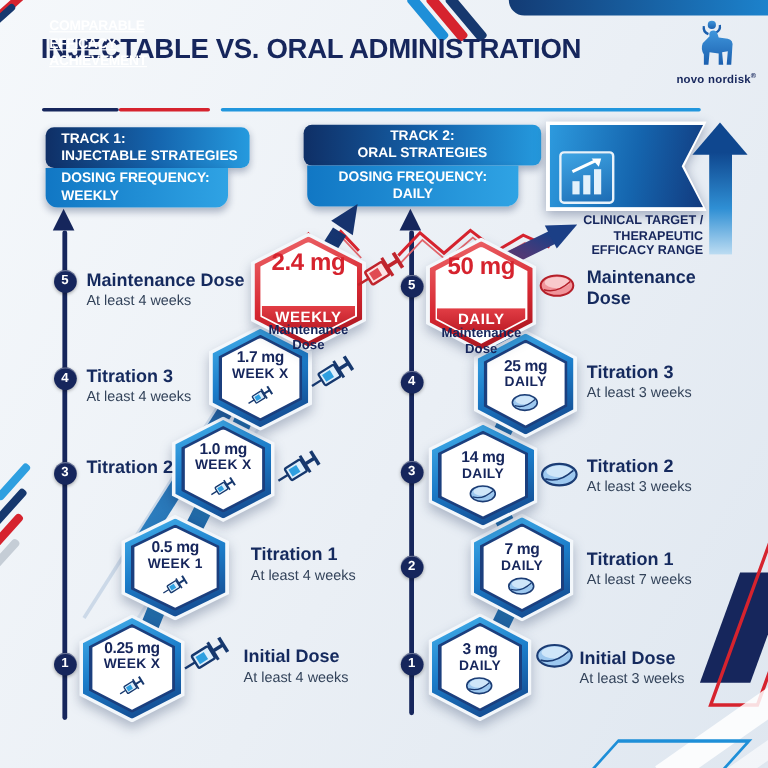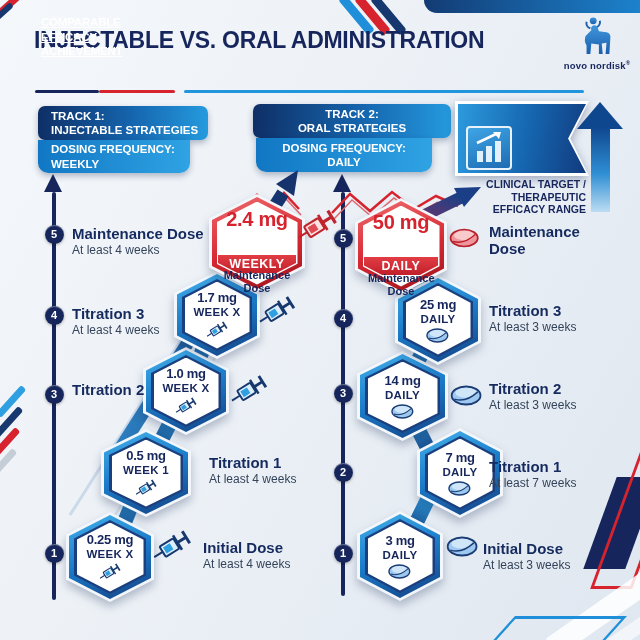--- a/index.html
+++ b/index.html
@@ -337,21 +337,21 @@
         <div class="hx fill"></div>
       </div>
     <div class="hcontent">
       <div class="dose">3 mg</div>
       <div class="sched">DAILY</div>
       <svg class="glyph" width="26" height="17" viewBox="0 0 40 26">
           <use href="#pill"></use>
         </svg>
     </div>
   </div>
-  <div class="abs hex" style="left:417px;top:428px;width:86px;height:90px;">
+  <div class="abs hex" style="left:392px;top:428px;width:86px;height:90px;">
     <div class="hshadow">
         <div class="hx rim"></div>
         <div class="hx bord"></div>
         <div class="hx line"></div>
         <div class="hx fill"></div>
       </div>
     <div class="hcontent">
       <div class="dose">7 mg</div>
       <div class="sched">DAILY</div>
       <svg class="glyph" width="26" height="17" viewBox="0 0 40 26">

